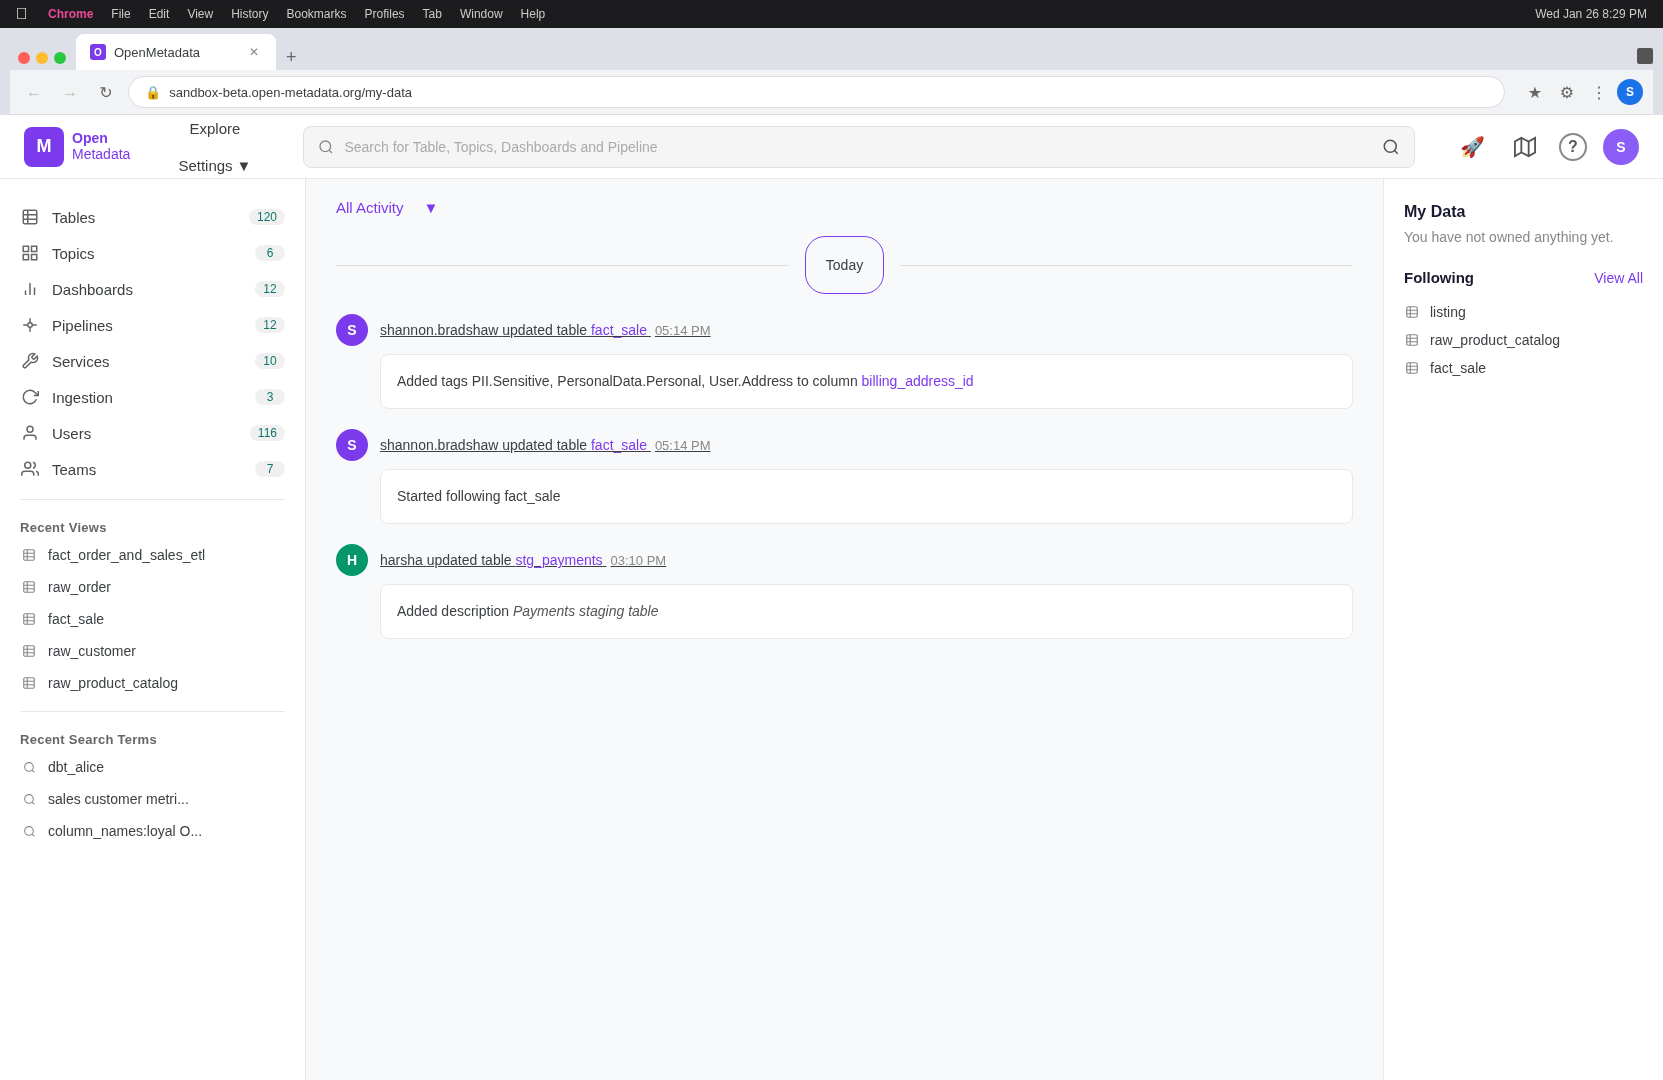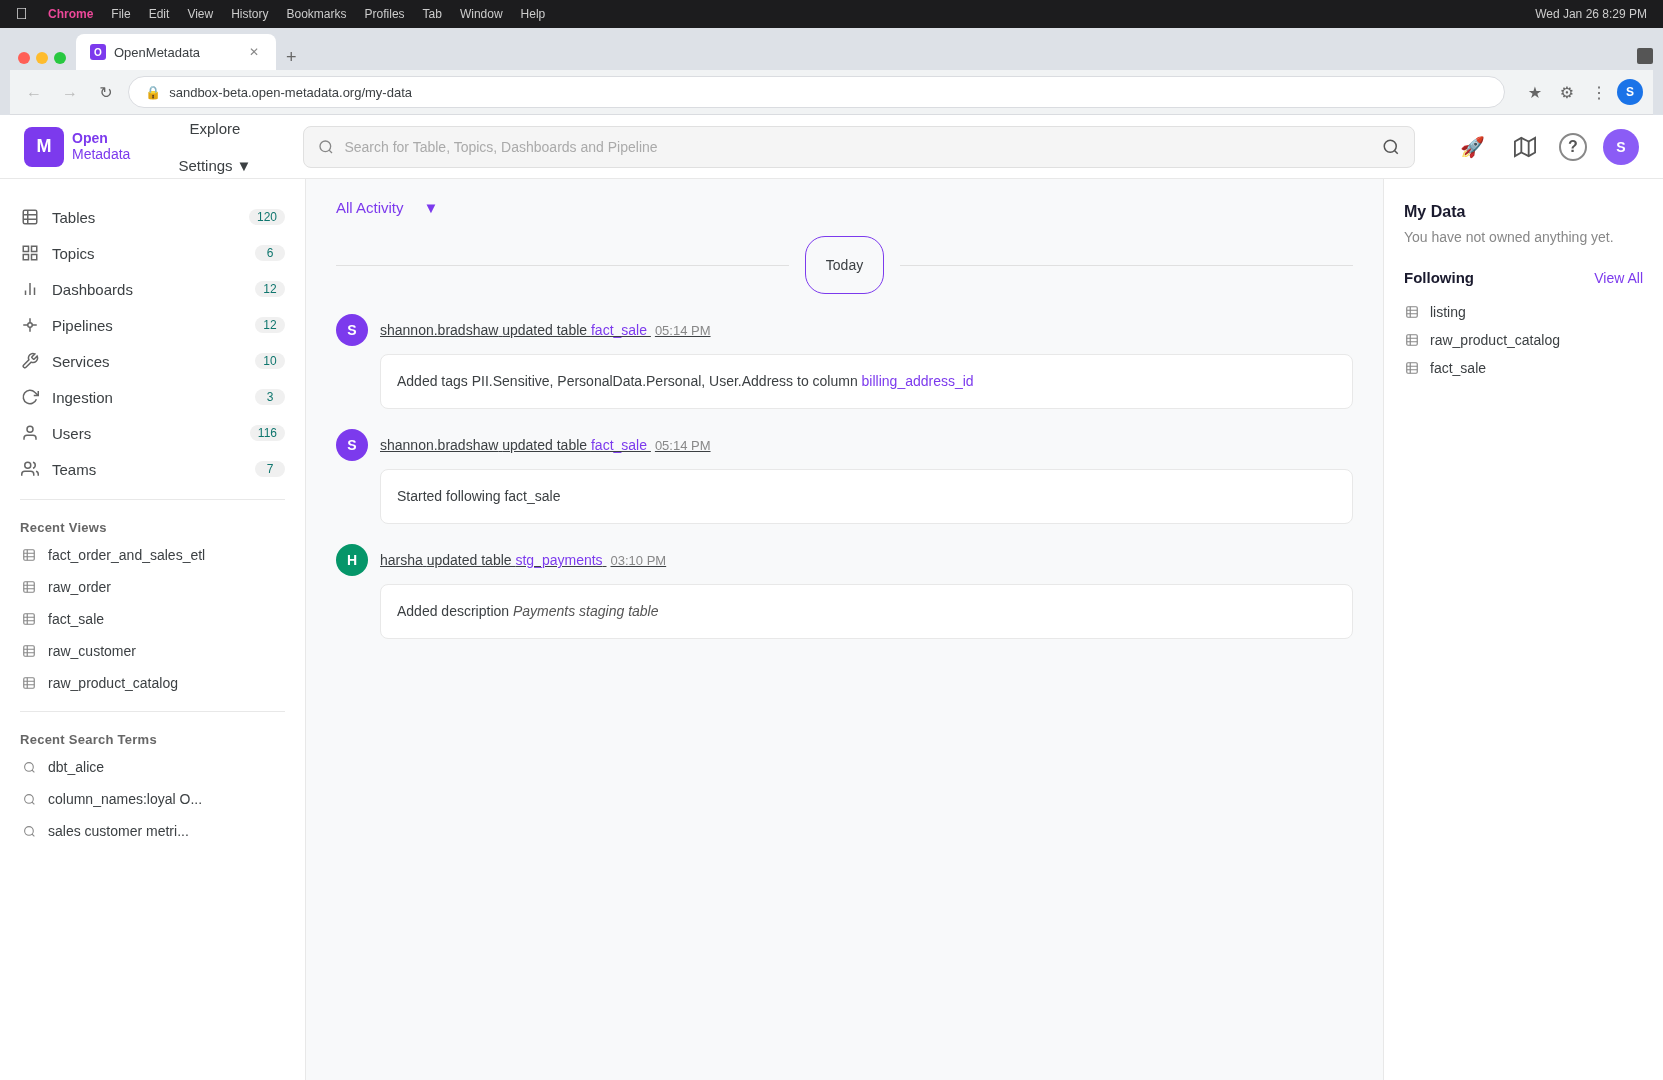--- a/index.html
+++ b/index.html
@@ -692,30 +692,30 @@
         </div>
         <span>dbt_alice</span>
       </div>
       <div class="sidebar-link-item">
         <div class="sidebar-link-icon">
           <svg width="13" height="13" viewBox="0 0 24 24" fill="none" stroke="currentColor" stroke-width="2">
             <circle cx="11" cy="11" r="8"></circle>
               <path d="m21 21-4.35-4.35"></path>
           </svg>
         </div>
-        <span>column_names:loyal O...</span>
+        <span>sales customer metri...</span>
       </div>
       <div class="sidebar-link-item">
         <div class="sidebar-link-icon">
           <svg width="13" height="13" viewBox="0 0 24 24" fill="none" stroke="currentColor" stroke-width="2">
             <circle cx="11" cy="11" r="8"></circle>
               <path d="m21 21-4.35-4.35"></path>
           </svg>
         </div>
-        <span>sales customer metri...</span>
+        <span>column_names:loyal O...</span>
       </div>
     </div>
   </div>
 
   <div class="main-content">
     <div class="activity-header">
       <div class="activity-filter">
         <span>All Activity</span>
         <span>▼</span>
       </div>

